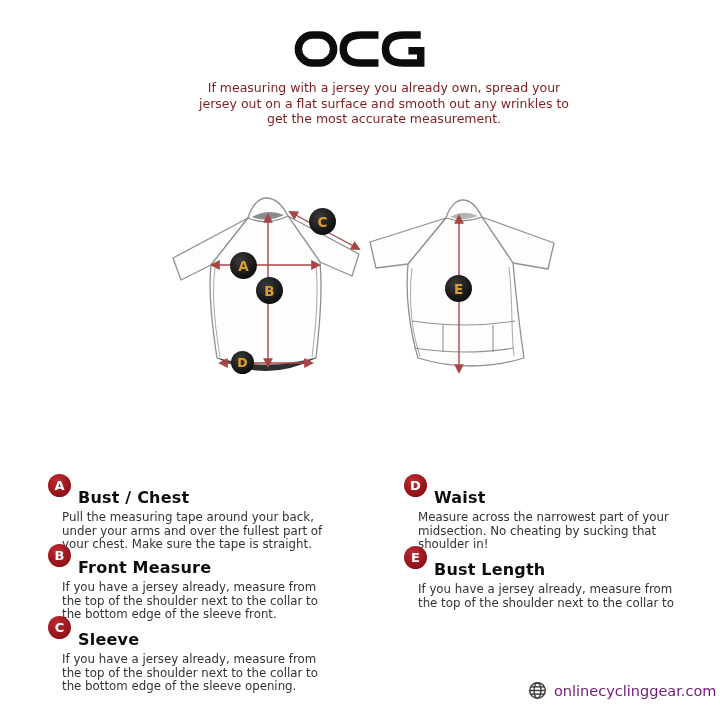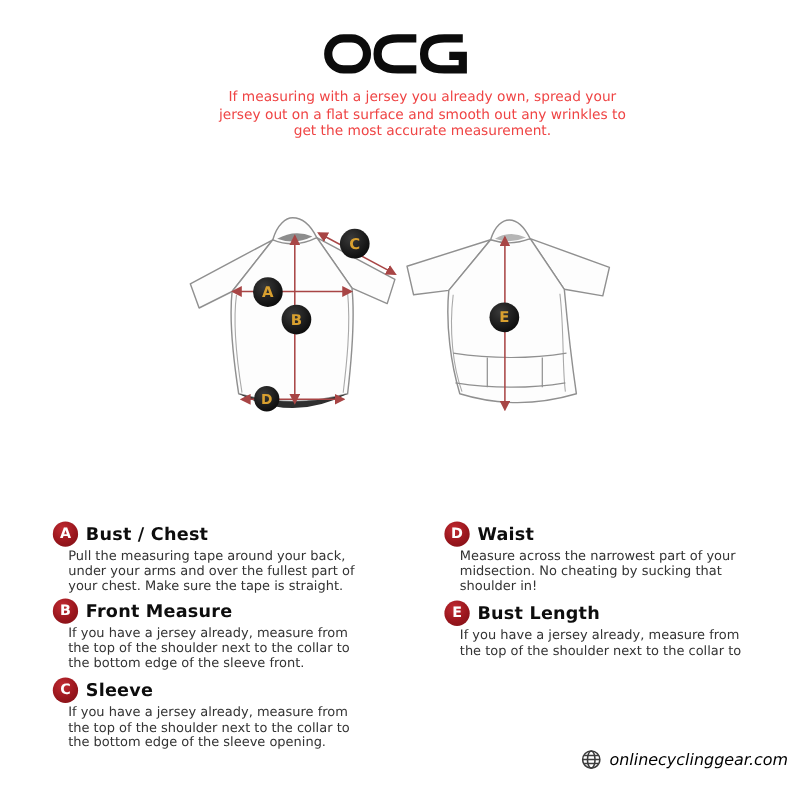--- a/index.html
+++ b/index.html
@@ -1,48 +1,48 @@
 <!DOCTYPE html>
 <html><head>
 <meta charset="utf-8">
 <style>
   html,body{margin:0;padding:0;background:#e9e9e9;}
   .page{position:relative;width:720px;height:720px;background:#ffffff;margin:0 auto;
         font-family:"DejaVu Sans","Liberation Sans",sans-serif;overflow:hidden;}
   .logo{position:absolute;left:294px;top:26px;width:132px;height:46px;}
   .intro{position:absolute;left:0;right:0;top:80px;text-align:center;
-         font-size:12.5px;line-height:15.6px;color:#ef4444;margin-left:48px;}
+         font-size:12.5px;line-height:15.6px;color:#7f1d1d;margin-left:48px;}
   .jersey-svg{position:absolute;}
   #front-svg{left:160px;top:192px;width:212px;height:198px;}
   #back-svg{left:362px;top:196px;width:196px;height:190px;}
   .jbadge{position:absolute;width:27px;height:27px;border-radius:50%;
           background:radial-gradient(circle at 38% 32%, #3a3a3a 0%, #161616 60%, #000 100%);
           color:#d9a02f;font-weight:bold;font-size:13.5px;
           display:flex;align-items:center;justify-content:center;}
   #jbadge-a{left:230px;top:252px;}
   #jbadge-b{left:256px;top:277px;}
   #jbadge-c{left:309px;top:208px;}
   #jbadge-d{left:231px;top:351px;width:23px;height:23px;font-size:12.5px;}
   #jbadge-e{left:445px;top:275px;}
   .m-item{position:absolute;width:300px;}
   .rbadge{position:absolute;left:0;top:0;width:23px;height:23px;border-radius:50%;
           background:radial-gradient(circle at 40% 30%, #c12b32 0%, #9a161d 55%, #7d0f15 100%);
           color:#fff;font-weight:bold;font-size:13px;
           display:flex;align-items:center;justify-content:center;}
-  .m-item h3{margin:0 0 2px 30px;font-size:16px;line-height:23px;font-weight:bold;
+  .m-item h3{margin:12px 0 2px 30px;font-size:16px;line-height:23px;font-weight:bold;
              color:#0d0d0d;letter-spacing:0.2px;}
   .m-item .desc{margin-left:14px;font-size:11.8px;line-height:13.6px;color:#333;
                 white-space:nowrap;}
   #item-a{left:48px;top:474px;}
   #item-b{left:48px;top:544px;}
   #item-c{left:48px;top:616px;}
   #item-d{left:404px;top:474px;}
   #item-e{left:404px;top:546px;}
   .footer{position:absolute;left:528px;top:681px;display:flex;align-items:center;gap:7px;}
-  .footer .site{font-size:14.5px;color:#000000;font-style:italic;}
+  .footer .site{font-size:14.5px;color:#701a75;}
 </style>
 </head>
 <body>
 
 <div class="page">
 
   <div class="logo" aria-label="OCG">
     <svg width="132" height="46" viewBox="0 0 150 44">
       <g fill="none" stroke="#0c0c0c" stroke-width="8.5" stroke-linejoin="miter">
         <rect x="5" y="6" width="40" height="32" rx="16"></rect>

